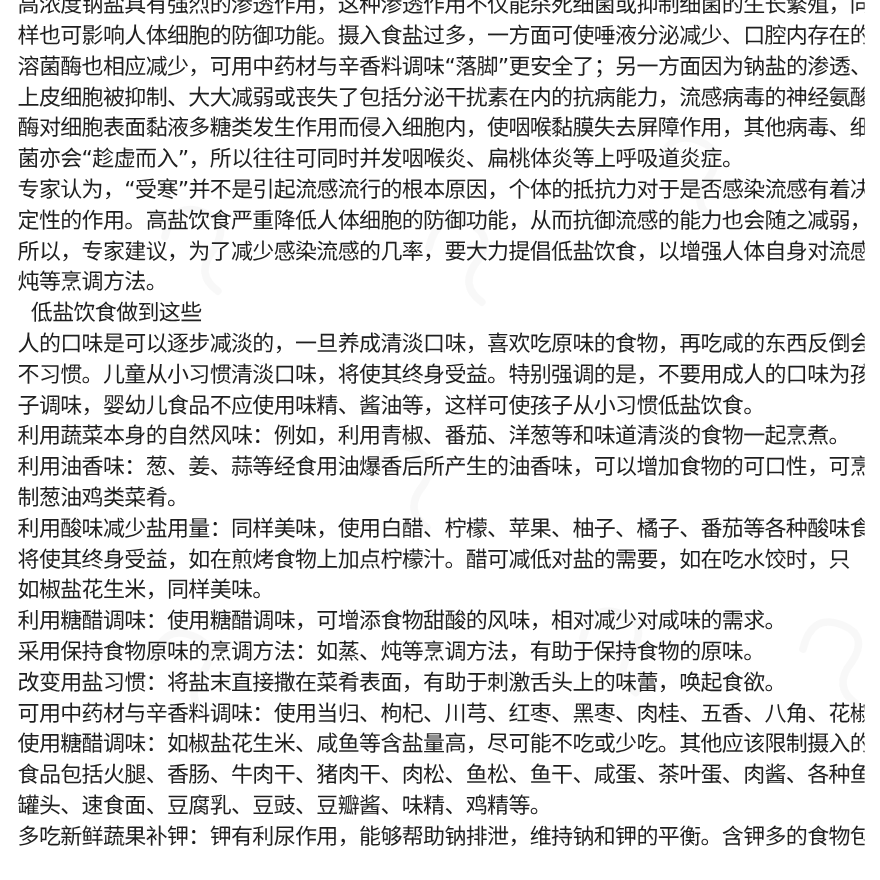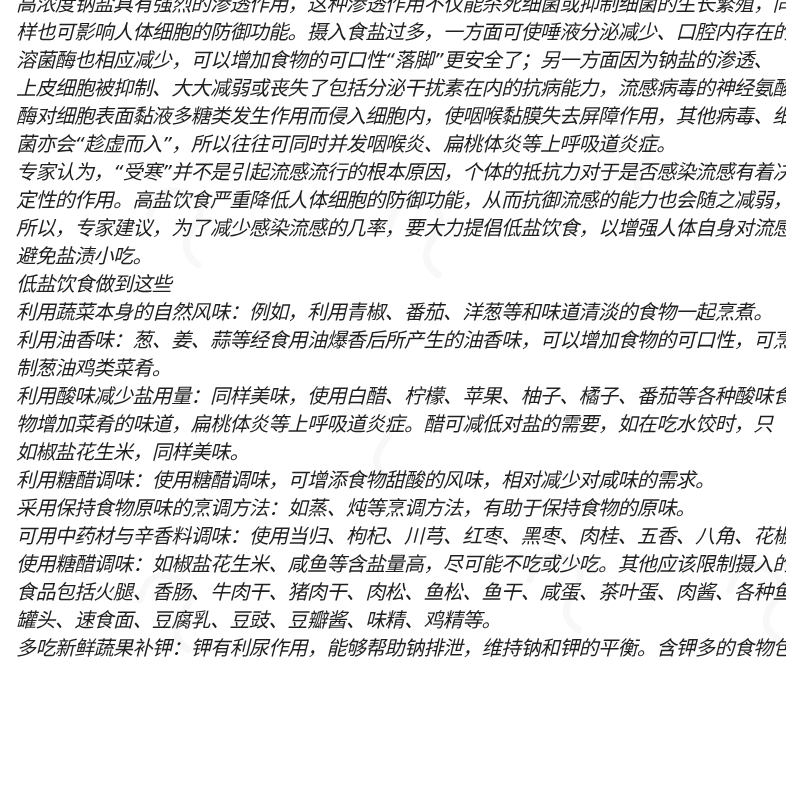--- a/index.html
+++ b/index.html
@@ -10,21 +10,20 @@
     overflow: hidden;
     background: #ffffff;
     font-family: "DejaVu Sans", "Liberation Sans", sans-serif;
   }
   .page {
     position: relative;
     width: 800px;
     height: 800px;
     overflow: hidden;
     background: #ffffff;
-    font-style: italic;
   }
   .article {
     position: absolute;
     left: 16px;
     right: 14px;
     top: -10px; 
   }
   .paragraph {
     margin: 0;
     padding: 0;
@@ -35,20 +34,21 @@
     height: 28px;
     white-space: nowrap;
     overflow: hidden;
     letter-spacing: -0.6px;
     color: #1f1f1f;
     text-align: left;
   }
   .line.heading {
     
     font-weight: normal;
+    margin-left: 12px;
   }
   .watermark-layer {
     position: absolute;
     left: 0;
     top: 0;
     width: 800px;
     height: 800px;
     pointer-events: none;
     opacity: 0.05;
   }
@@ -81,51 +81,59 @@
       <g transform="translate(730,590) rotate(-22)">
         <path d="M0,0 q20,-28 42,-6 q18,18 -6,34 q-24,14 -10,36"></path>
       </g>
     </g>
   </svg>
 
   <article id="article" class="article" style="color: rgb(31, 31, 31);">
       <div class="paragraph">
         <div class="line">高浓度钠盐具有强烈的渗透作用，这种渗透作用不仅能杀死细菌或抑制细菌的生长繁殖，同</div>
         <div class="line">样也可影响人体细胞的防御功能。摄入食盐过多，一方面可使唾液分泌减少、口腔内存在的</div>
-        <div class="line">溶菌酶也相应减少，可以增加食物的可口性“落脚”更安全了；另一方面因为钠盐的渗透、</div>
+        <div class="line">溶菌酶也相应减少，可用中药材与辛香料调味“落脚”更安全了；另一方面因为钠盐的渗透、</div>
         <div class="line">上皮细胞被抑制、大大减弱或丧失了包括分泌干扰素在内的抗病能力，流感病毒的神经氨酸</div>
         <div class="line">酶对细胞表面黏液多糖类发生作用而侵入细胞内，使咽喉黏膜失去屏障作用，其他病毒、细</div>
         <div class="line">菌亦会“趁虚而入”，所以往往可同时并发咽喉炎、扁桃体炎等上呼吸道炎症。</div>
       </div>
       <div class="paragraph">
         <div class="line">专家认为，“受寒”并不是引起流感流行的根本原因，个体的抵抗力对于是否感染流感有着决</div>
         <div class="line">定性的作用。高盐饮食严重降低人体细胞的防御功能，从而抗御流感的能力也会随之减弱，</div>
         <div class="line">所以，专家建议，为了减少感染流感的几率，要大力提倡低盐饮食，以增强人体自身对流感</div>
-        <div class="line">避免盐渍小吃。</div>
+        <div class="line">炖等烹调方法。</div>
       </div>
       <div class="paragraph">
         <div class="line heading">低盐饮食做到这些</div>
+      </div>
+      <div class="paragraph">
+        <div class="line">人的口味是可以逐步减淡的，一旦养成清淡口味，喜欢吃原味的食物，再吃咸的东西反倒会</div>
+        <div class="line">不习惯。儿童从小习惯清淡口味，将使其终身受益。特别强调的是，不要用成人的口味为孩</div>
+        <div class="line">子调味，婴幼儿食品不应使用味精、酱油等，这样可使孩子从小习惯低盐饮食。</div>
       </div>
       <div class="paragraph">
         <div class="line">利用蔬菜本身的自然风味：例如，利用青椒、番茄、洋葱等和味道清淡的食物一起烹煮。</div>
       </div>
       <div class="paragraph">
         <div class="line">利用油香味：葱、姜、蒜等经食用油爆香后所产生的油香味，可以增加食物的可口性，可烹</div>
         <div class="line">制葱油鸡类菜肴。</div>
       </div>
       <div class="paragraph">
         <div class="line">利用酸味减少盐用量：同样美味，使用白醋、柠檬、苹果、柚子、橘子、番茄等各种酸味食</div>
-        <div class="line">物增加菜肴的味道，扁桃体炎等上呼吸道炎症。醋可减低对盐的需要，如在吃水饺时，只</div>
+        <div class="line">将使其终身受益，如在煎烤食物上加点柠檬汁。醋可减低对盐的需要，如在吃水饺时，只</div>
         <div class="line">如椒盐花生米，同样美味。</div>
       </div>
       <div class="paragraph">
         <div class="line">利用糖醋调味：使用糖醋调味，可增添食物甜酸的风味，相对减少对咸味的需求。</div>
       </div>
       <div class="paragraph">
         <div class="line">采用保持食物原味的烹调方法：如蒸、炖等烹调方法，有助于保持食物的原味。</div>
+      </div>
+      <div class="paragraph">
+        <div class="line">改变用盐习惯：将盐末直接撒在菜肴表面，有助于刺激舌头上的味蕾，唤起食欲。</div>
       </div>
       <div class="paragraph">
         <div class="line">可用中药材与辛香料调味：使用当归、枸杞、川芎、红枣、黑枣、肉桂、五香、八角、花椒</div>
       </div>
       <div class="paragraph">
         <div class="line">使用糖醋调味：如椒盐花生米、咸鱼等含盐量高，尽可能不吃或少吃。其他应该限制摄入的</div>
         <div class="line">食品包括火腿、香肠、牛肉干、猪肉干、肉松、鱼松、鱼干、咸蛋、茶叶蛋、肉酱、各种鱼</div>
         <div class="line">罐头、速食面、豆腐乳、豆豉、豆瓣酱、味精、鸡精等。</div>
       </div>
       <div class="paragraph">

